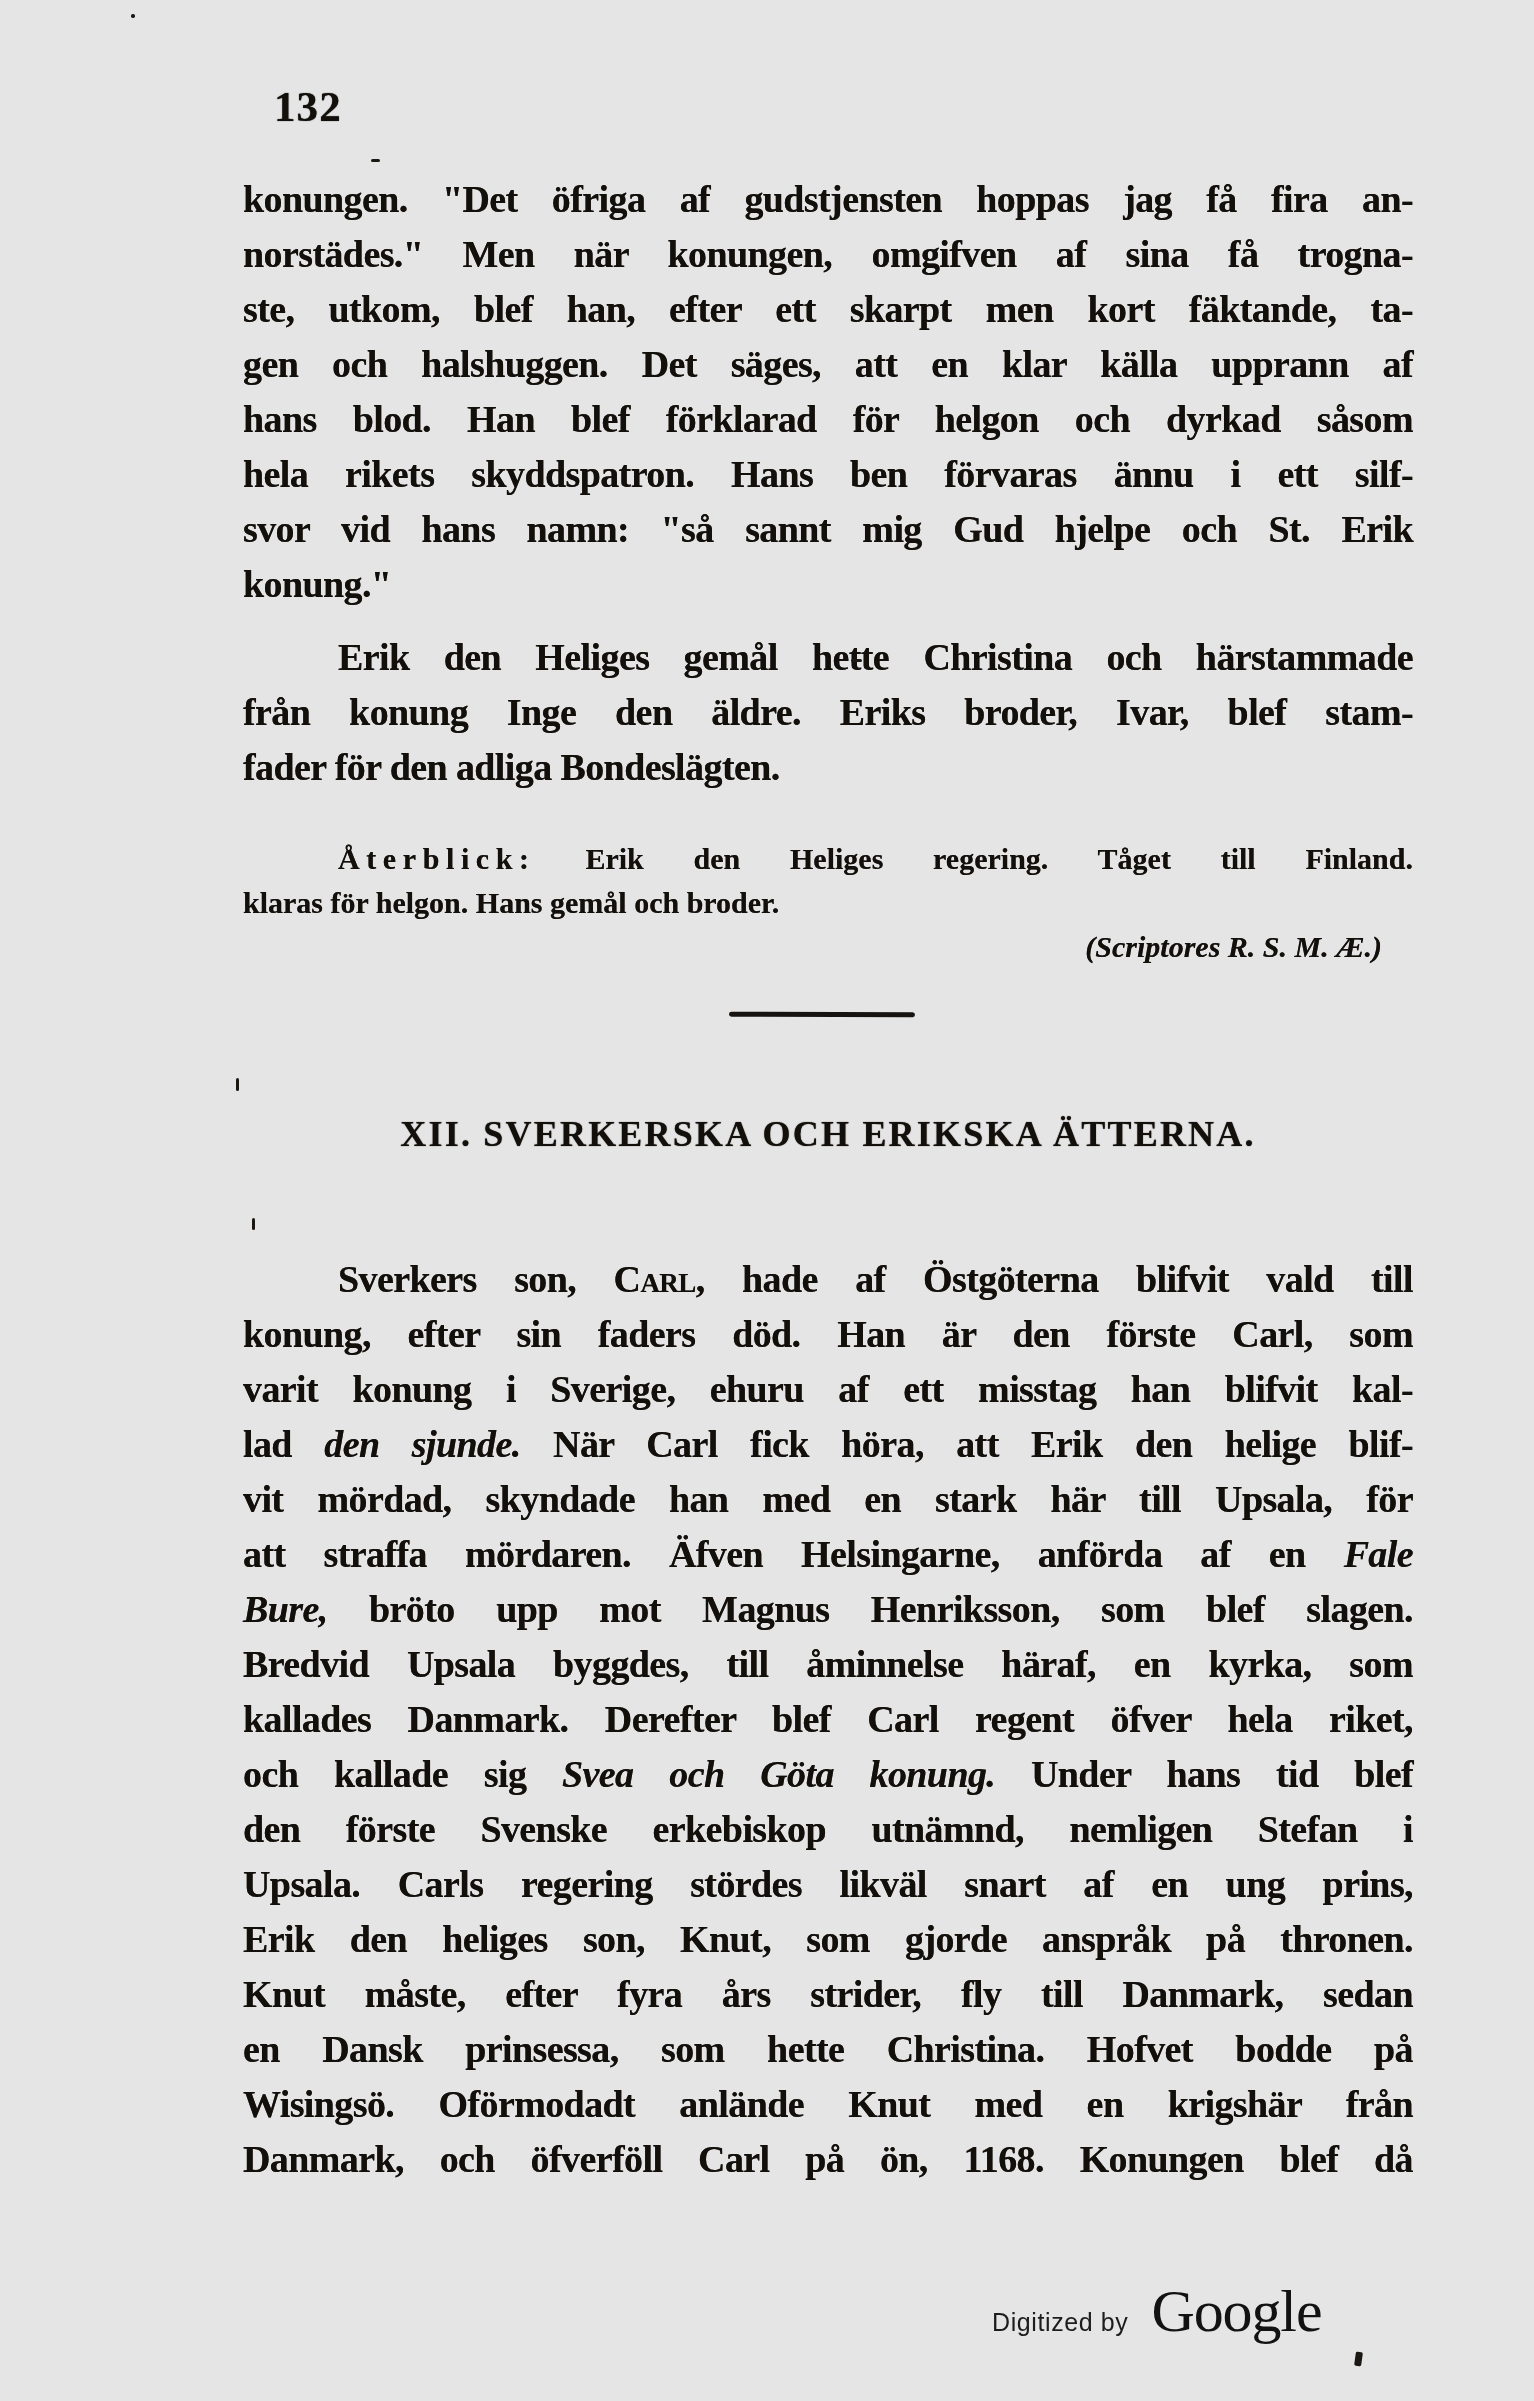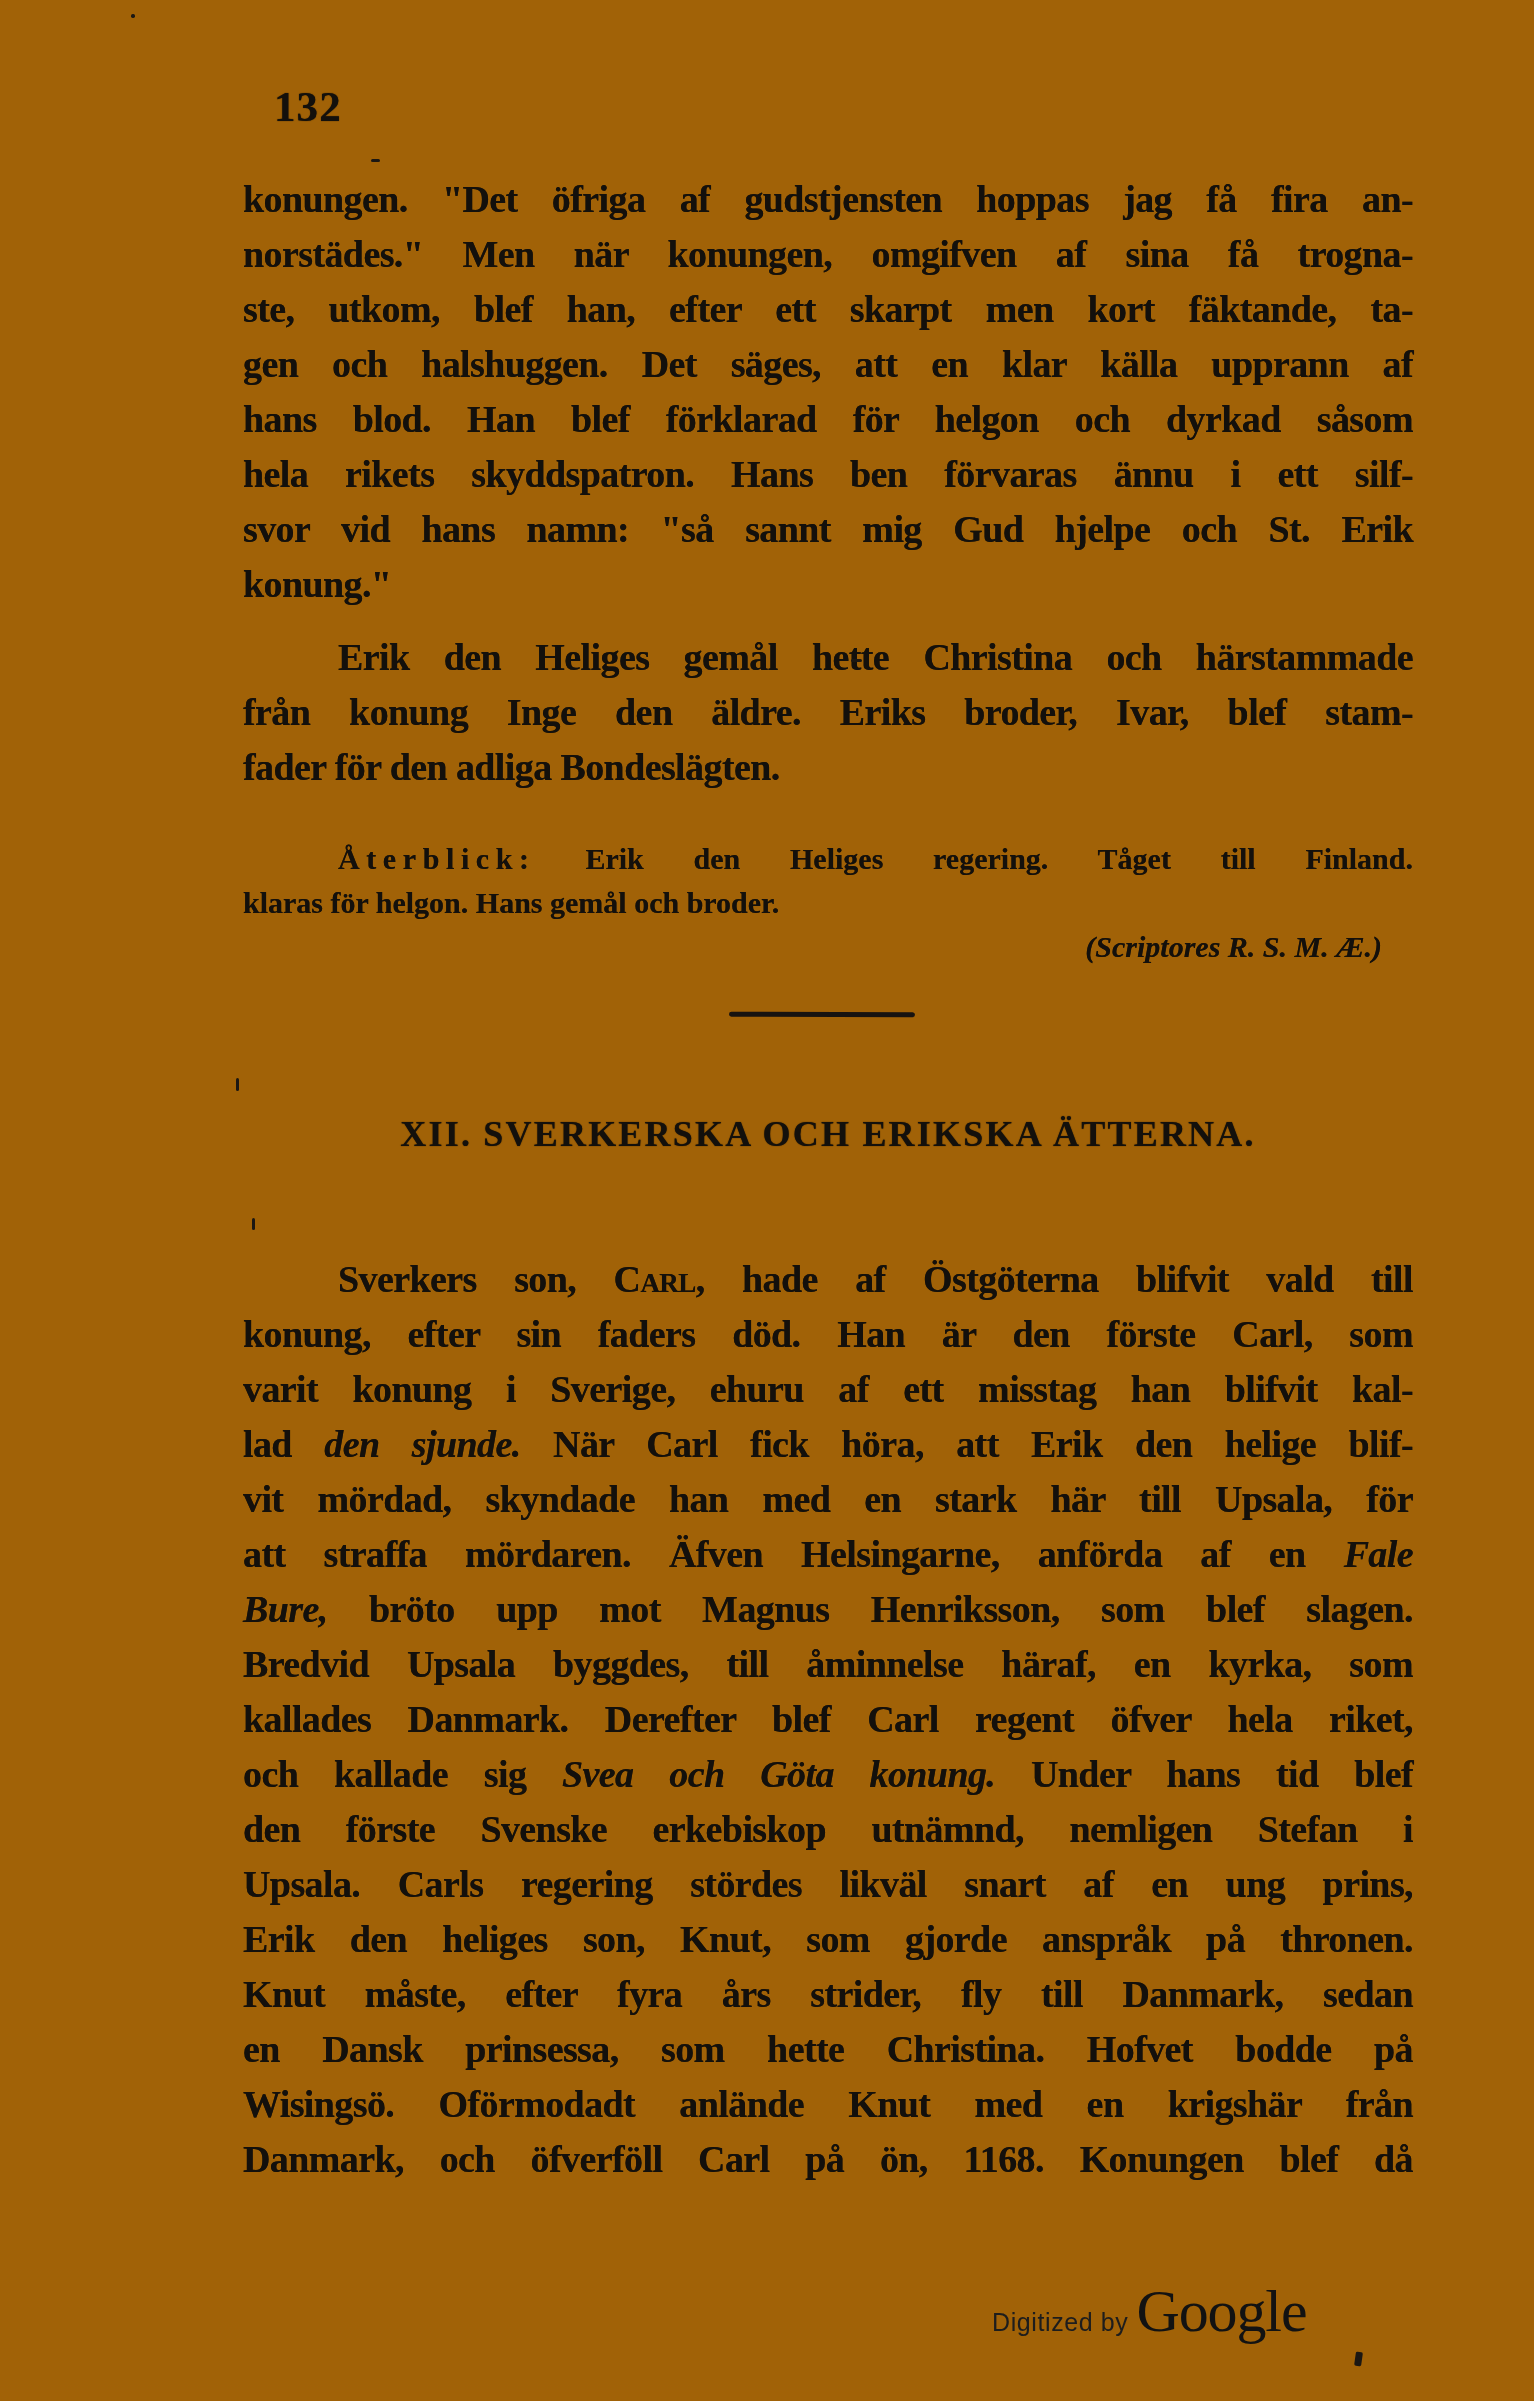--- a/index.html
+++ b/index.html
@@ -2,21 +2,21 @@
 <html style="font-size:8.8px"><head>
 <meta charset="utf-8">
 <title>132</title>
 <style>
   html,body{margin:0;padding:0;}
   body{
     width:1535px;height:2401px;position:relative;overflow:hidden;
     background:#ffffff;color:#13100c;
     font-family:"Liberation Serif", serif;
   }
-  .page{position:absolute;inset:0;background:#a16207;}
+  .page{position:absolute;inset:0;background:#e5e5e5;}
   .page-number{
     position:absolute;left:274px;top:82px;
     font-size:43px;font-weight:700;letter-spacing:1.1px;
     text-shadow:0 0 1.1px rgba(15,10,5,.8);
   }
   .column{position:absolute;left:243px;width:1170px;}
   
   .body .line{
     font-size:38px;line-height:55px;font-weight:700;letter-spacing:-0.6px;
     text-align:justify;text-align-last:justify;
@@ -44,21 +44,21 @@
     position:absolute;left:729px;top:1012px;width:186px;height:5px;
     background:#171310;border-radius:2.8px;transform:rotate(.2deg);
   }
   .watermark{position:absolute;left:992px;top:2277px;white-space:nowrap;}
   .wm-prefix{
     font-family:"Liberation Sans", sans-serif;
     font-size:25px;color:#1d1d1d;letter-spacing:0.6px;
   }
   .wm-logo{
     font-family:"Liberation Serif", serif;
-    font-size:60px;color:#121212;margin-left:8px;letter-spacing:-1.1px;
+    font-size:60px;color:#121212;margin-left:23px;letter-spacing:-1.1px;
   }
   .speck{position:absolute;background:#1b1713;border-radius:1.7px;}
   #speck-1{left:371px;top:159px;width:8.8px;height:3.3px;}
   #speck-2{left:851px;top:659px;width:11px;height:3.3px;}
   #speck-3{left:252px;top:1218px;width:3.3px;height:12px;}
   #speck-4{left:236px;top:1078px;width:2.8px;height:13.2px;}
   #speck-5{left:1355px;top:2352px;width:6.6px;height:14.3px;transform:rotate(8deg);}
   #speck-6{left:131px;top:14.3px;width:4.4px;height:3.3px;}
 </style>
 </head>

